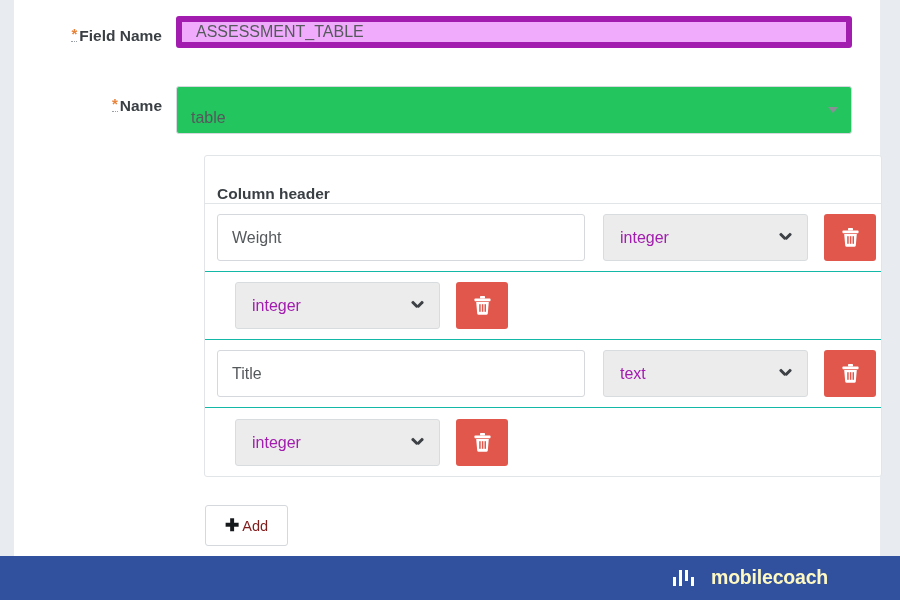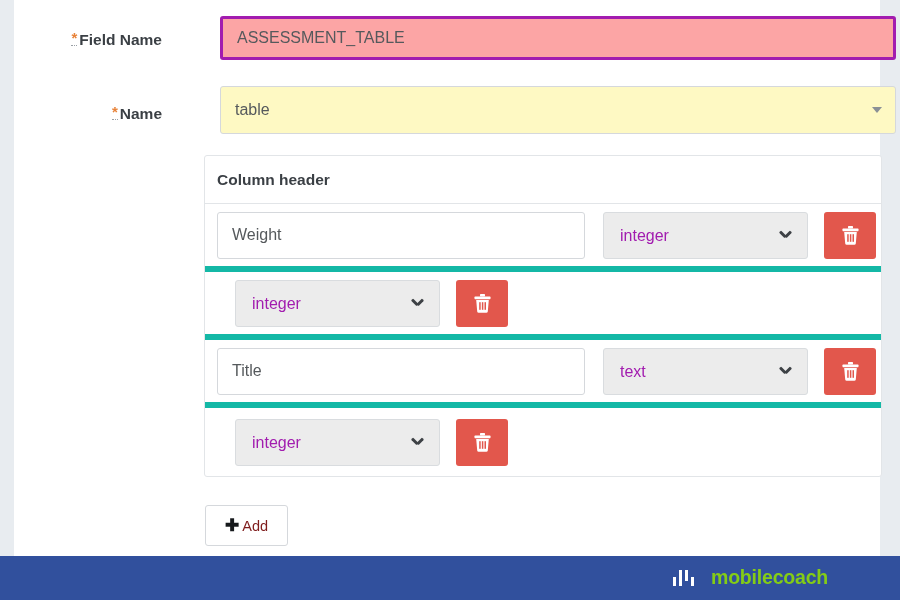--- a/index.html
+++ b/index.html
@@ -22,22 +22,21 @@
     position: absolute;
     left: 14px; top: 0;
     width: 866px; height: 556px;
     background: #ffffff;
   }
 
   
   .form-row {
     position: absolute;
     display: flex;
-    align-items: flex-end;
-    gap: 44px;
+    align-items: flex-start;
   }
 
   .form-label {
     width: 162px;
     text-align: right;
     padding-right: 14px;
     font-size: 15.5px;
     font-weight: bold;
     color: #3a3f44;
     line-height: 40px;
@@ -52,40 +51,40 @@
     margin-right: 2px;
     display: inline-block;
     line-height: 12px;
     vertical-align: 2px;
   }
 
   .control-wrap { position: relative; }
 
   .txt-input {
     width: 676px;
-    height: 44px;
-    border: 3px solid #a21caf;
-    border-radius: 3px;
-    background: #fca5a5;
+    height: 32px;
+    border: 6px solid #a21caf;
+    border-radius: 3px;
+    background: #f0abfc;
     font-size: 16px;
     color: #55595c;
     padding: 0 14px;
     font-family: "Liberation Sans", sans-serif;
     outline: none;
   }
 
   .sel-main {
     width: 676px;
     height: 48px;
     border: 1px solid #d5d8dc;
     border-radius: 3px;
-    background: #fef9c3;
+    background: #22c55e;
     font-size: 16px;
     color: #55595c;
-    padding: 0 14px;
+    padding: 8px 14px;
     line-height: 46px;
     position: relative;
     cursor: pointer;
   }
   .caret-tri {
     position: absolute;
     right: 13px; top: 50%;
     margin-top: -3px;
     width: 0; height: 0;
     border-left: 5px solid transparent;
@@ -98,37 +97,37 @@
     position: absolute;
     left: 190px; top: 155px;
     width: 678px;
     border: 1px solid #e2e5e8;
     border-radius: 3px;
     background: #fff;
   }
   .tbl-head {
     display: flex;
     height: 48px;
-    align-items: center;
+    align-items: flex-end;
     border-bottom: 1px solid #e2e5e8;
     padding: 0 0 0 12px;
   }
   .th {
     font-size: 15.5px;
     font-weight: bold;
     color: #3a3f44;
   }
   .th-a { width: 386px; }
   .th-b { flex: 1; }
 
   .tbl-row {
     display: flex;
     align-items: center;
     height: 68px;
-    border-bottom: 6px solid #14b8a6;
+    border-bottom: 1px solid #14b8a6;
     padding-left: 12px;
   }
   .tbl-row:last-child { border-bottom: none; }
 
   .row-input {
     width: 368px;
     height: 47px;
     border: 1px solid #d5d8dc;
     border-radius: 3px;
     background: #fff;
@@ -224,21 +223,21 @@
     gap: 2.5px;
     height: 16px;
     margin-bottom: 2px;
   }
   .logo-mark i { display: block; width: 3.5px; background: #fff; }
   .bar1 { height: 9px; }
   .bar2 { height: 16px; }
   .bar3 { height: 11px; align-self: flex-start !important; }
   .bar4 { height: 9px; }
   .wordmark {
-    color: #84cc16;
+    color: #fef9c3;
     font-size: 19.5px;
     font-weight: bold;
     letter-spacing: -0.2px;
     line-height: 1;
   }
 </style>
 </head>
 <body>
 
 <div id="app">

